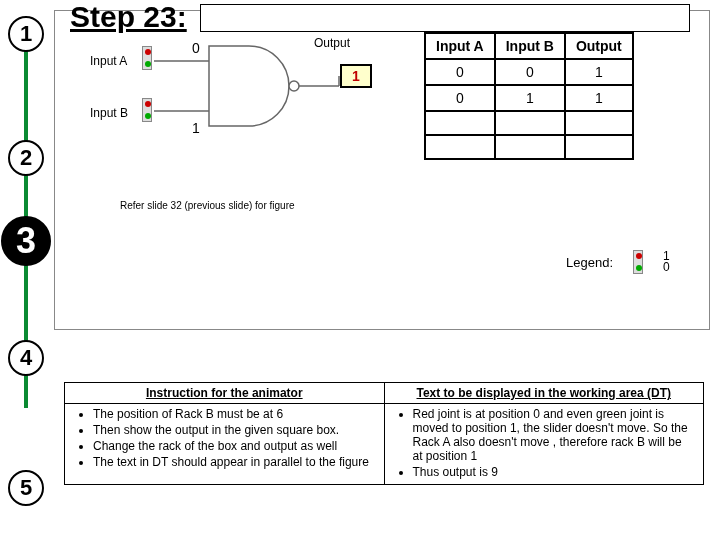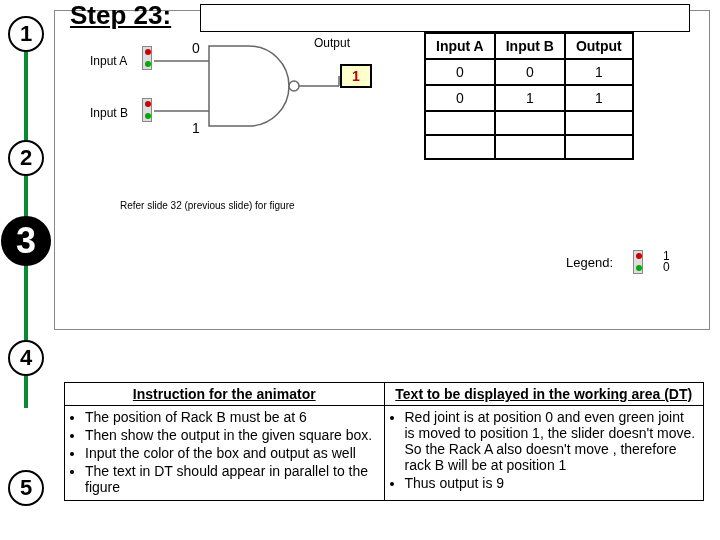--- a/index.html
+++ b/index.html
@@ -15,21 +15,21 @@
     font-size: 22px; font-weight: bold; z-index: 2;
   }
   .step-bubble.active { background: #000; color: #fff; width: 50px; height: 50px; left: 1px; font-size: 36px; }
   .s1 { top: 16px; }
   .s2 { top: 140px; }
   .s3 { top: 216px; }
   .s4 { top: 340px; }
   .s5 { top: 470px; }
 
   
-  .title { position: absolute; left: 70px; top: 0px; font-size: 26px; font-weight: bold; text-decoration: underline; }
+  .title { position: absolute; left: 70px; top: 0px; font-size: 30px; font-weight: bold; text-decoration: underline; }
   .title-box { position: absolute; left: 200px; top: 4px; width: 490px; height: 28px; border: 1px solid #000; background: #fff; }
 
   
   .panel { position: absolute; left: 54px; top: 10px; width: 656px; height: 320px; border: 1px solid #888; }
 
   
   .circuit { position: absolute; left: 64px; top: 36px; width: 360px; height: 120px; }
   .lbl { position: absolute; font-size: 12px; }
   .lblA { left: 26px; top: 18px; }
   .lblB { left: 26px; top: 70px; }
@@ -61,21 +61,21 @@
 
   
   .legend-wrap { position: absolute; left: 566px; top: 250px; font-size: 13px; display: flex; align-items: center; gap: 20px; }
   .legend-sw { width: 10px; height: 24px; background:#ddd; border:1px solid #888; position: relative; }
   .legend-sw::before { content:""; position:absolute; top:2px; left:2px; width:6px; height:6px; border-radius:50%; background:#c00; }
   .legend-sw::after { content:""; position:absolute; bottom:2px; left:2px; width:6px; height:6px; border-radius:50%; background:#0a0; }
   .legend-vals { font-size: 12px; line-height: 11px; }
 
   
   .instr { position: absolute; left: 64px; top: 382px; width: 640px; border-collapse: collapse; table-layout: fixed; }
-  .instr th, .instr td { border: 1px solid #000; font-size: 14px; padding: 3px 6px; vertical-align: top; }
+  .instr th, .instr td { border: 1px solid #000; font-size: 12px; padding: 3px 14px; vertical-align: top; }
   .instr th { text-align: center; font-weight: bold; text-decoration: underline; }
   .instr ul { list-style: disc; padding-left: 14px; }
   .instr li { margin-bottom: 2px; }
   .col-left { width: 50%; }
 </style>
 </head>
 <body>
 
 <div class="slide">
 
@@ -157,21 +157,21 @@
     <tbody>
         <tr>
       <th class="col-left">Instruction for the animator</th>
       <th>Text to be displayed in the working area (DT)</th>
     </tr>
     <tr>
       <td>
         <ul>
           <li>The position of Rack B must be at 6</li>
           <li>Then show the output in the given square box.</li>
-          <li>Input the color of the box and output as well</li>
+          <li>Change the rack of the box and output as well</li>
           <li>The text in DT should appear in parallel to the figure</li>
         </ul>
       </td>
       <td>
         <ul>
           <li>Red joint is at position 0 and even green joint is moved to position 1, the slider doesn't move. So the Rack A also doesn't move , therefore rack B will be at position 1</li>
           <li>Thus output is 9</li>
         </ul>
       </td>
     </tr>

